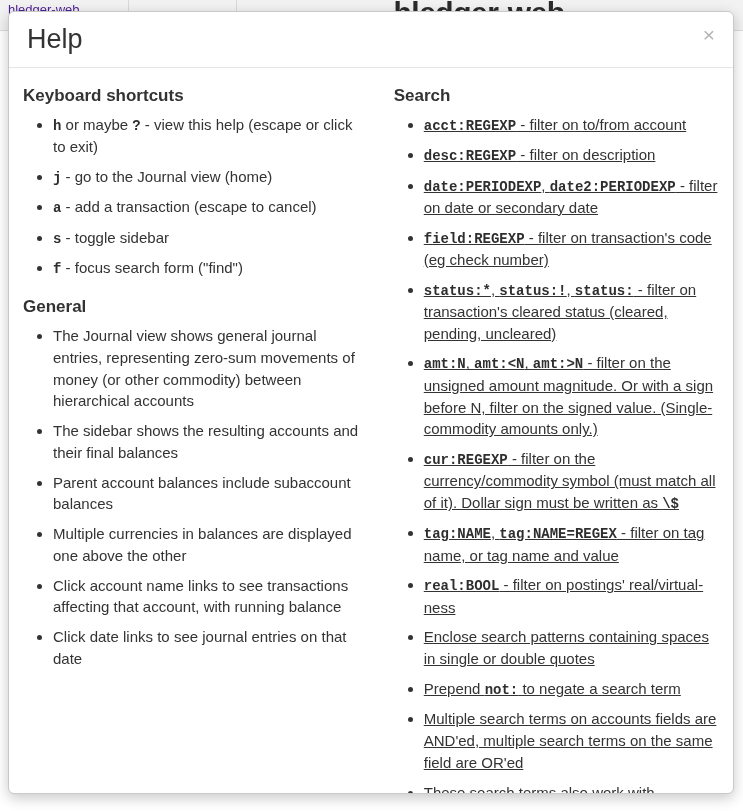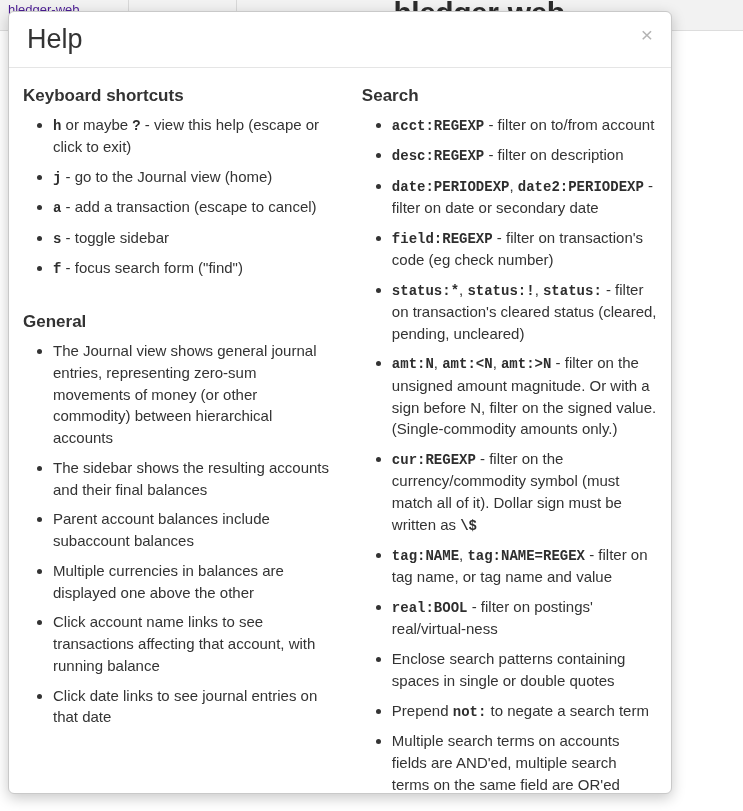--- a/index.html
+++ b/index.html
@@ -54,21 +54,21 @@
     font-weight: bold;
     color: #2b2b2b;
     letter-spacing: -0.5px;
     white-space: nowrap;
   }
 
   .modal {
     position: absolute;
     left: 8px;
     top: 11px;
-    width: 664px;
+    width: 726px;
     height: 783px;
     background: #ffffff;
     border: 1px solid #c9c9c9;
     border-radius: 6px;
     box-shadow: 0 4px 14px rgba(0,0,0,0.22);
     box-sizing: border-box;
     overflow: hidden;
   }
   .modal-header {
     position: relative;
@@ -112,40 +112,40 @@
   .col-right { width: 334px; }
 
   h4.section {
     margin: 0 0 6px 0;
     padding: 0;
     font-size: 17px;
     font-weight: bold;
     color: #333333;
   }
   h4.section.spaced {
-    margin-top: 33px;
+    margin-top: 18px;
   }
   ul.help-list {
     margin: 0 0 0 0;
     padding-left: 30px;
     list-style-type: disc;
   }
   ul.help-list li {
     margin: 8px 0 1px 0;
     line-height: 1.45;
     font-size: 15px;
     color: #333333;
   }
   code, .kbd {
     font-family: "Liberation Mono", monospace;
     font-weight: bold;
     font-size: 14px;
     color: #2e2e2e;
   }
-  .right-col ul.help-list li { margin-bottom: 2px; }
+  .right-col ul.help-list li { margin-bottom: 2px; text-decoration: underline; }
 </style>
 </head>
 <body>
 
 <div class="page-bg">
   <div class="bg-strip">
     <div class="bg-breadcrumb">hledger-web</div>
     <div class="bg-divider" style="left:128px;"></div>
     <div class="bg-divider" style="left:236px;"></div>
     <div class="bg-title-ghost">...hledger-web</div>

